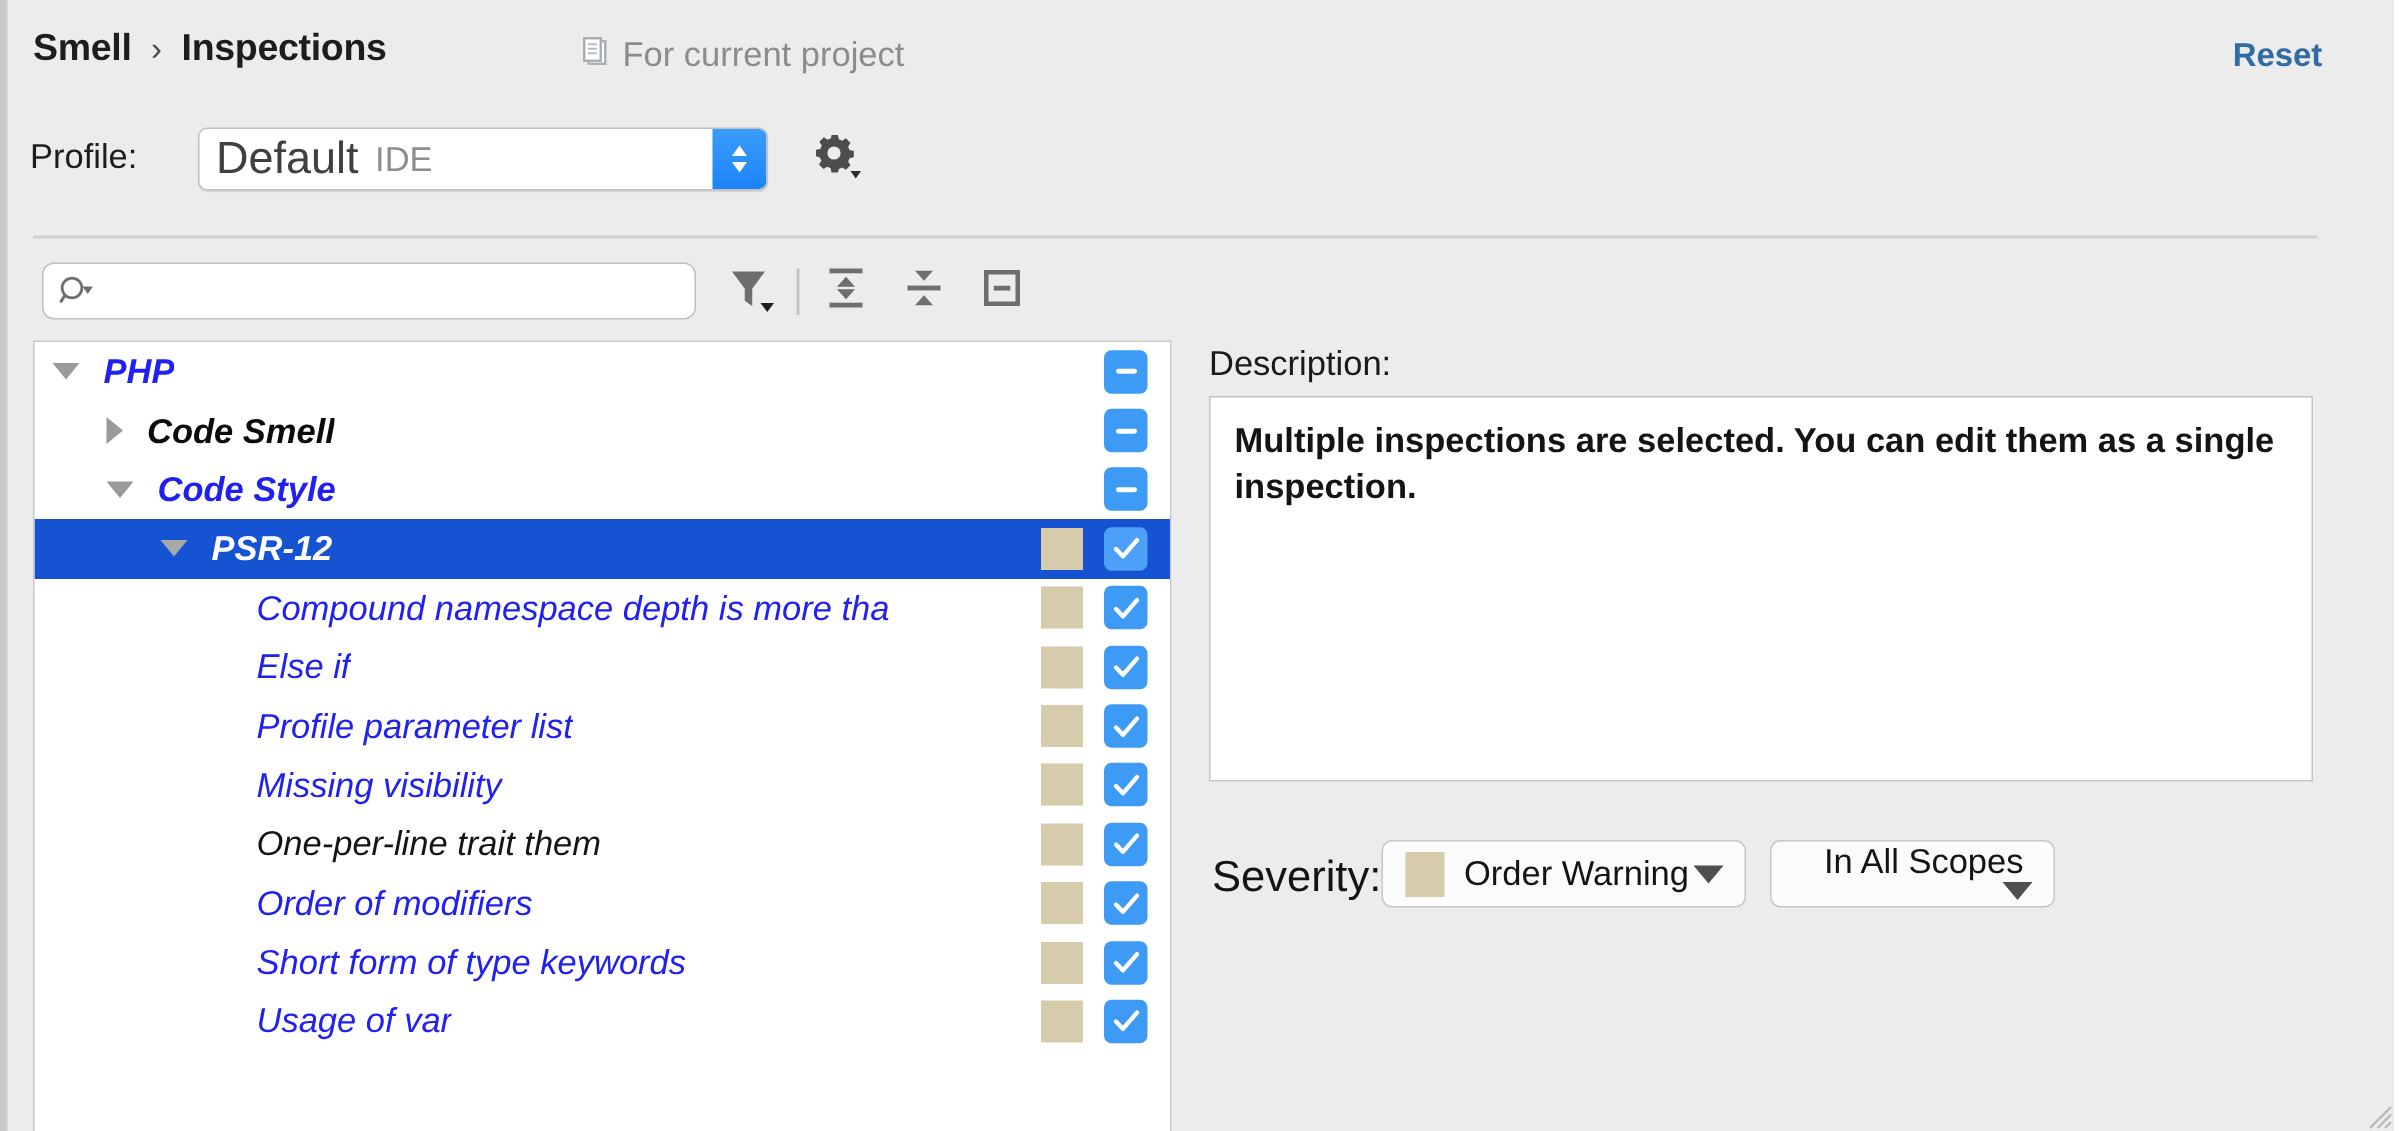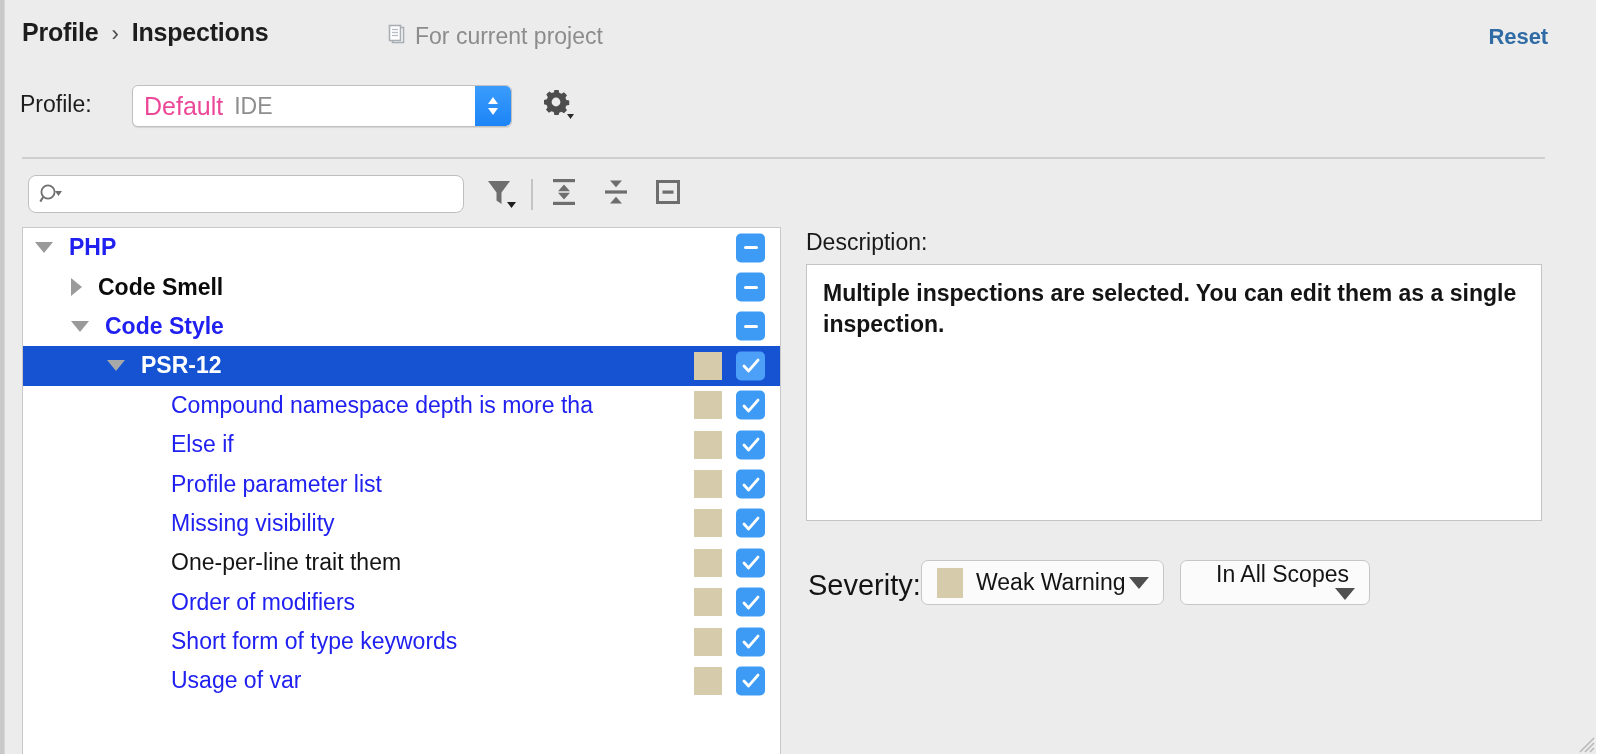--- a/index.html
+++ b/index.html
@@ -85,22 +85,22 @@
     background: #ffffff;
     border: 1px solid #c0c0c0;
     border-radius: 6px;
     box-shadow: 0 1px 1px rgba(0,0,0,0.10);
     box-sizing: border-box;
     display: flex; align-items: center;
     overflow: hidden;
   }
   .combo-text {
     margin-left: 11px;
-    font-size: 25px;
-    color: #ec4899;
+    font-size: 30px;
+    color: #404040;
     white-space: nowrap;
   }
   .combo-sub {
     margin-left: 11px;
     font-size: 23px;
     color: #8e8e8e;
     white-space: nowrap;
   }
   .combo-stepper {
     position: absolute; right: 0; top: 0;
@@ -158,20 +158,21 @@
 
   
   .tree-panel {
     position: absolute; left: 22px; top: 227px;
     width: 759px; height: 527px;
     background: #ffffff;
     border: 1px solid #c8c8c8;
     border-bottom: none;
     box-sizing: border-box;
     overflow: hidden;
+    font-style: italic;
   }
   .tree-row {
     position: relative;
     height: 39.4px;
     display: flex; align-items: center;
     box-sizing: border-box;
     cursor: pointer;
   }
   .tree-row.selected { background: #1553d2; }
   .twisty {
@@ -296,21 +297,21 @@
 </style>
 </head>
 <body>
 
 <div id="root">
 
   <div class="win-edge-left"></div>
   <div class="win-edge-right"></div>
 
   <div class="breadcrumb">
-    <span class="bc-item">Profile</span>
+    <span class="bc-item">Smell</span>
     <span class="bc-sep">›</span>
     <span class="bc-item">Inspections</span>
   </div>
 
   <div class="scope-note">
     <span class="doc-icon">
       <svg width="19" height="21" viewBox="0 0 19 21">
         <rect x="4.5" y="3.5" width="11" height="15" fill="#ffffff" stroke="#a8aeb4" stroke-width="1.6"></rect>
         <rect x="1.5" y="1.5" width="11" height="15" fill="#ffffff" stroke="#a8aeb4" stroke-width="1.6"></rect>
         <line x1="4" y1="5.5" x2="10" y2="5.5" stroke="#b6bcc2" stroke-width="1.3"></line>
@@ -530,21 +531,21 @@
 
   <div class="desc-label">Description:</div>
   <div class="desc-box">
     <div class="desc-text">Multiple inspections are selected. You can edit them as a single inspection.</div>
   </div>
 
   <div class="severity-label">Severity:</div>
 
   <div class="sev-combo">
     <span class="sw" id="sev-swatch" style="background: rgb(214, 203, 171);"></span>
-    <span class="txt">Weak Warning</span>
+    <span class="txt">Order Warning</span>
     <span class="caret"></span>
   </div>
 
   <div class="scope-combo">
     <span class="txt">In All Scopes</span>
     <span class="caret"></span>
   </div>
 
   <div class="resize-grip">
     <svg width="22" height="22" viewBox="0 0 22 22">

